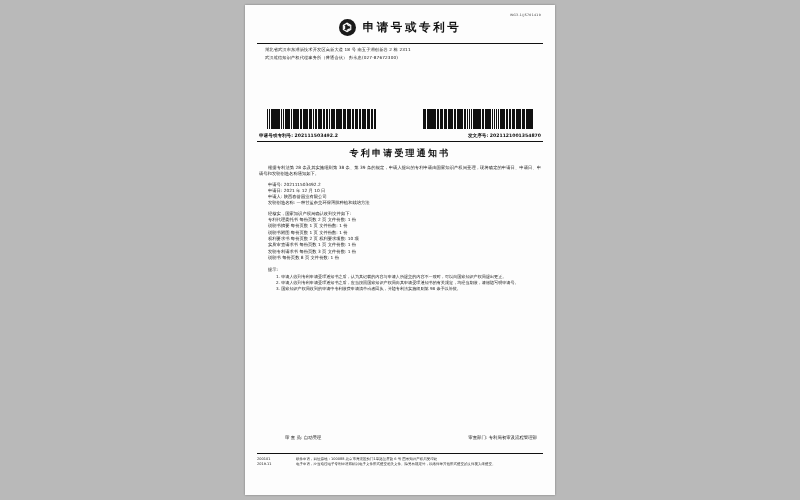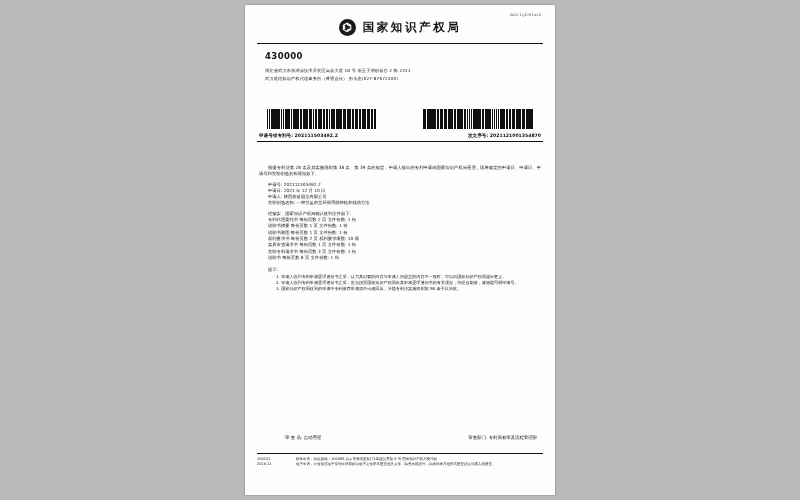--- a/index.html
+++ b/index.html
@@ -236,27 +236,26 @@
 </style>
 </head>
 <body>
 
 <div class="page">
 
   <div class="doc-code">WG3.1/JS701410</div>
 
   <div class="header-row">
     <div class="emblem">⌬</div>
-    <div class="org-title">国家知识产权局</div>
+    <div class="org-title">申请号或专利号</div>
   </div>
 
   <div class="rule top"></div>
 
   <div class="addr-box">
-    <div class="zip">430000</div>
     <div class="addr-line">湖北省武汉市东湖新技术开发区高新大道 18 号 南五子湖创新谷 2 栋 2311</div>
     <div class="addr-line">武汉维德知识产权代理事务所（普通合伙） 彭永忠(027-87672300)</div>
   </div>
 
 
   <div class="barcode-wrap left">
     <div class="barcode" id="bc1"><span class="bar" style="width:1.1400000000000001px"></span><span class="bar" style="width:0.38px;background:transparent"></span><span class="bar" style="width:0.38px"></span><span class="bar" style="width:0.38px;background:transparent"></span><span class="bar" style="width:0.76px"></span><span class="bar" style="width:0.76px;background:transparent"></span><span class="bar" style="width:0.38px"></span><span class="bar" style="width:0.76px;background:transparent"></span><span class="bar" style="width:1.1400000000000001px"></span><span class="bar" style="width:0.38px;background:transparent"></span><span class="bar" style="width:1.1400000000000001px"></span><span class="bar" style="width:0.38px;background:transparent"></span><span class="bar" style="width:1.1400000000000001px"></span><span class="bar" style="width:0.38px;background:transparent"></span><span class="bar" style="width:1.1400000000000001px"></span><span class="bar" style="width:0.76px;background:transparent"></span><span class="bar" style="width:0.38px"></span><span class="bar" style="width:0.76px;background:transparent"></span><span class="bar" style="width:0.76px"></span><span class="bar" style="width:0.76px;background:transparent"></span><span class="bar" style="width:1.1400000000000001px"></span><span class="bar" style="width:0.76px;background:transparent"></span><span class="bar" style="width:1.1400000000000001px"></span><span class="bar" style="width:0.76px;background:transparent"></span><span class="bar" style="width:0.76px"></span><span class="bar" style="width:0.38px;background:transparent"></span><span class="bar" style="width:0.76px"></span><span class="bar" style="width:0.38px;background:transparent"></span><span class="bar" style="width:0.38px"></span><span class="bar" style="width:0.76px;background:transparent"></span><span class="bar" style="width:0.38px"></span><span class="bar" style="width:0.76px;background:transparent"></span><span class="bar" style="width:0.76px"></span><span class="bar" style="width:0.76px;background:transparent"></span><span class="bar" style="width:1.1400000000000001px"></span><span class="bar" style="width:0.76px;background:transparent"></span><span class="bar" style="width:0.38px"></span><span class="bar" style="width:0.38px;background:transparent"></span><span class="bar" style="width:0.76px"></span><span class="bar" style="width:0.38px;background:transparent"></span><span class="bar" style="width:1.1400000000000001px"></span><span class="bar" style="width:0.38px;background:transparent"></span><span class="bar" style="width:0.76px"></span><span class="bar" style="width:0.76px;background:transparent"></span><span class="bar" style="width:0.38px"></span><span class="bar" style="width:0.38px;background:transparent"></span><span class="bar" style="width:1.1400000000000001px"></span><span class="bar" style="width:0.76px;background:transparent"></span><span class="bar" style="width:0.38px"></span><span class="bar" style="width:0.76px;background:transparent"></span><span class="bar" style="width:1.1400000000000001px"></span><span class="bar" style="width:0.76px;background:transparent"></span><span class="bar" style="width:0.38px"></span><span class="bar" style="width:0.38px;background:transparent"></span><span class="bar" style="width:0.38px"></span><span class="bar" style="width:0.76px;background:transparent"></span><span class="bar" style="width:0.38px"></span><span class="bar" style="width:0.76px;background:transparent"></span><span class="bar" style="width:0.38px"></span><span class="bar" style="width:0.76px;background:transparent"></span><span class="bar" style="width:0.76px"></span><span class="bar" style="width:0.76px;background:transparent"></span><span class="bar" style="width:1.1400000000000001px"></span><span class="bar" style="width:0.38px;background:transparent"></span><span class="bar" style="width:0.38px"></span><span class="bar" style="width:0.76px;background:transparent"></span><span class="bar" style="width:1.1400000000000001px"></span><span class="bar" style="width:0.76px;background:transparent"></span><span class="bar" style="width:0.76px"></span><span class="bar" style="width:0.76px;background:transparent"></span><span class="bar" style="width:1.1400000000000001px"></span><span class="bar" style="width:0.38px;background:transparent"></span><span class="bar" style="width:1.1400000000000001px"></span><span class="bar" style="width:0.38px;background:transparent"></span><span class="bar" style="width:0.76px"></span><span class="bar" style="width:0.38px;background:transparent"></span><span class="bar" style="width:0.76px"></span><span class="bar" style="width:0.38px;background:transparent"></span><span class="bar" style="width:0.38px"></span><span class="bar" style="width:0.76px;background:transparent"></span><span class="bar" style="width:1.1400000000000001px"></span><span class="bar" style="width:0.38px;background:transparent"></span><span class="bar" style="width:0.38px"></span><span class="bar" style="width:0.76px;background:transparent"></span><span class="bar" style="width:0.38px"></span><span class="bar" style="width:0.38px;background:transparent"></span><span class="bar" style="width:0.76px"></span><span class="bar" style="width:0.38px;background:transparent"></span><span class="bar" style="width:0.38px"></span><span class="bar" style="width:0.76px;background:transparent"></span><span class="bar" style="width:1.1400000000000001px"></span><span class="bar" style="width:0.76px;background:transparent"></span><span class="bar" style="width:0.38px"></span><span class="bar" style="width:0.38px;background:transparent"></span><span class="bar" style="width:0.76px"></span><span class="bar" style="width:0.76px;background:transparent"></span><span class="bar" style="width:1.1400000000000001px"></span><span class="bar" style="width:0.38px;background:transparent"></span><span class="bar" style="width:0.38px"></span><span class="bar" style="width:0.38px;background:transparent"></span><span class="bar" style="width:0.38px"></span><span class="bar" style="width:0.76px;background:transparent"></span><span class="bar" style="width:0.76px"></span><span class="bar" style="width:0.76px;background:transparent"></span><span class="bar" style="width:0.76px"></span><span class="bar" style="width:0.38px;background:transparent"></span><span class="bar" style="width:0.76px"></span><span class="bar" style="width:0.76px;background:transparent"></span><span class="bar" style="width:0.38px"></span><span class="bar" style="width:0.76px;background:transparent"></span><span class="bar" style="width:0.38px"></span><span class="bar" style="width:0.38px;background:transparent"></span><span class="bar" style="width:0.38px"></span><span class="bar" style="width:0.76px;background:transparent"></span><span class="bar" style="width:0.76px"></span><span class="bar" style="width:0.76px;background:transparent"></span><span class="bar" style="width:0.76px"></span><span class="bar" style="width:0.76px;background:transparent"></span><span class="bar" style="width:0.76px"></span><span class="bar" style="width:0.38px;background:transparent"></span><span class="bar" style="width:0.76px"></span><span class="bar" style="width:0.76px;background:transparent"></span><span class="bar" style="width:0.76px"></span><span class="bar" style="width:0.76px;background:transparent"></span><span class="bar" style="width:1.1400000000000001px"></span><span class="bar" style="width:0.76px;background:transparent"></span><span class="bar" style="width:1.1400000000000001px"></span><span class="bar" style="width:0.38px;background:transparent"></span><span class="bar" style="width:0.76px"></span><span class="bar" style="width:0.38px;background:transparent"></span><span class="bar" style="width:1.1400000000000001px"></span><span class="bar" style="width:0.76px;background:transparent"></span><span class="bar" style="width:0.38px"></span><span class="bar" style="width:0.38px;background:transparent"></span><span class="bar" style="width:1.1400000000000001px"></span><span class="bar" style="width:0.38px;background:transparent"></span><span class="bar" style="width:0.76px"></span><span class="bar" style="width:0.76px;background:transparent"></span><span class="bar" style="width:1.1400000000000001px"></span><span class="bar" style="width:0.38px;background:transparent"></span><span class="bar" style="width:1.1400000000000001px"></span><span class="bar" style="width:0.76px;background:transparent"></span><span class="bar" style="width:0.38px"></span><span class="bar" style="width:0.38px;background:transparent"></span><span class="bar" style="width:1.1400000000000001px"></span><span class="bar" style="width:0.38px;background:transparent"></span><span class="bar" style="width:0.38px"></span><span class="bar" style="width:0.76px;background:transparent"></span><span class="bar" style="width:1.1400000000000001px"></span><span class="bar" style="width:0.38px;background:transparent"></span><span class="bar" style="width:0.38px"></span><span class="bar" style="width:0.38px;background:transparent"></span><span class="bar" style="width:0.76px"></span><span class="bar" style="width:0.76px;background:transparent"></span><span class="bar" style="width:1.1400000000000001px"></span><span class="bar" style="width:0.76px;background:transparent"></span><span class="bar" style="width:0.76px"></span><span class="bar" style="width:0.38px;background:transparent"></span><span class="bar" style="width:1.1400000000000001px"></span><span class="bar" style="width:0.76px;background:transparent"></span><span class="bar" style="width:0.76px"></span><span class="bar" style="width:0.38px;background:transparent"></span><span class="bar" style="width:0.38px"></span><span class="bar" style="width:0.76px;background:transparent"></span></div>
   </div>
   <div class="barcode-wrap right">
     <div class="barcode" id="bc2"><span class="bar" style="width:0.38px"></span><span class="bar" style="width:0.76px;background:transparent"></span><span class="bar" style="width:0.76px"></span><span class="bar" style="width:0.38px;background:transparent"></span><span class="bar" style="width:0.76px"></span><span class="bar" style="width:0.76px;background:transparent"></span><span class="bar" style="width:0.76px"></span><span class="bar" style="width:0.76px;background:transparent"></span><span class="bar" style="width:0.76px"></span><span class="bar" style="width:0.38px;background:transparent"></span><span class="bar" style="width:1.1400000000000001px"></span><span class="bar" style="width:0.76px;background:transparent"></span><span class="bar" style="width:0.38px"></span><span class="bar" style="width:0.76px;background:transparent"></span><span class="bar" style="width:1.1400000000000001px"></span><span class="bar" style="width:0.76px;background:transparent"></span><span class="bar" style="width:0.76px"></span><span class="bar" style="width:0.38px;background:transparent"></span><span class="bar" style="width:0.38px"></span><span class="bar" style="width:0.76px;background:transparent"></span><span class="bar" style="width:0.76px"></span><span class="bar" style="width:0.38px;background:transparent"></span><span class="bar" style="width:1.1400000000000001px"></span><span class="bar" style="width:0.76px;background:transparent"></span><span class="bar" style="width:0.38px"></span><span class="bar" style="width:0.76px;background:transparent"></span><span class="bar" style="width:0.76px"></span><span class="bar" style="width:0.76px;background:transparent"></span><span class="bar" style="width:1.1400000000000001px"></span><span class="bar" style="width:0.76px;background:transparent"></span><span class="bar" style="width:0.38px"></span><span class="bar" style="width:0.38px;background:transparent"></span><span class="bar" style="width:1.1400000000000001px"></span><span class="bar" style="width:0.38px;background:transparent"></span><span class="bar" style="width:1.1400000000000001px"></span><span class="bar" style="width:0.76px;background:transparent"></span><span class="bar" style="width:0.38px"></span><span class="bar" style="width:0.38px;background:transparent"></span><span class="bar" style="width:0.38px"></span><span class="bar" style="width:0.38px;background:transparent"></span><span class="bar" style="width:0.76px"></span><span class="bar" style="width:0.38px;background:transparent"></span><span class="bar" style="width:0.76px"></span><span class="bar" style="width:0.76px;background:transparent"></span><span class="bar" style="width:1.1400000000000001px"></span><span class="bar" style="width:0.76px;background:transparent"></span><span class="bar" style="width:0.38px"></span><span class="bar" style="width:0.76px;background:transparent"></span><span class="bar" style="width:0.76px"></span><span class="bar" style="width:0.76px;background:transparent"></span><span class="bar" style="width:0.76px"></span><span class="bar" style="width:0.38px;background:transparent"></span><span class="bar" style="width:0.76px"></span><span class="bar" style="width:0.38px;background:transparent"></span><span class="bar" style="width:0.38px"></span><span class="bar" style="width:0.38px;background:transparent"></span><span class="bar" style="width:0.38px"></span><span class="bar" style="width:0.38px;background:transparent"></span><span class="bar" style="width:0.38px"></span><span class="bar" style="width:0.38px;background:transparent"></span><span class="bar" style="width:0.76px"></span><span class="bar" style="width:0.38px;background:transparent"></span><span class="bar" style="width:0.76px"></span><span class="bar" style="width:0.38px;background:transparent"></span><span class="bar" style="width:0.38px"></span><span class="bar" style="width:0.38px;background:transparent"></span><span class="bar" style="width:0.76px"></span><span class="bar" style="width:0.38px;background:transparent"></span><span class="bar" style="width:0.38px"></span><span class="bar" style="width:0.76px;background:transparent"></span><span class="bar" style="width:0.38px"></span><span class="bar" style="width:0.38px;background:transparent"></span><span class="bar" style="width:1.1400000000000001px"></span><span class="bar" style="width:0.38px;background:transparent"></span><span class="bar" style="width:1.1400000000000001px"></span><span class="bar" style="width:0.76px;background:transparent"></span><span class="bar" style="width:1.1400000000000001px"></span><span class="bar" style="width:0.76px;background:transparent"></span><span class="bar" style="width:0.38px"></span><span class="bar" style="width:0.38px;background:transparent"></span><span class="bar" style="width:0.38px"></span><span class="bar" style="width:0.76px;background:transparent"></span><span class="bar" style="width:1.1400000000000001px"></span><span class="bar" style="width:0.76px;background:transparent"></span><span class="bar" style="width:0.38px"></span><span class="bar" style="width:0.38px;background:transparent"></span><span class="bar" style="width:0.38px"></span><span class="bar" style="width:0.38px;background:transparent"></span><span class="bar" style="width:0.76px"></span><span class="bar" style="width:0.38px;background:transparent"></span><span class="bar" style="width:1.1400000000000001px"></span><span class="bar" style="width:0.38px;background:transparent"></span><span class="bar" style="width:0.76px"></span><span class="bar" style="width:0.38px;background:transparent"></span><span class="bar" style="width:0.76px"></span><span class="bar" style="width:0.76px;background:transparent"></span><span class="bar" style="width:1.1400000000000001px"></span><span class="bar" style="width:0.38px;background:transparent"></span><span class="bar" style="width:1.1400000000000001px"></span><span class="bar" style="width:0.38px;background:transparent"></span><span class="bar" style="width:0.76px"></span><span class="bar" style="width:0.38px;background:transparent"></span><span class="bar" style="width:0.38px"></span><span class="bar" style="width:0.38px;background:transparent"></span><span class="bar" style="width:0.38px"></span><span class="bar" style="width:0.76px;background:transparent"></span><span class="bar" style="width:0.38px"></span><span class="bar" style="width:0.76px;background:transparent"></span><span class="bar" style="width:0.76px"></span><span class="bar" style="width:0.76px;background:transparent"></span><span class="bar" style="width:0.38px"></span><span class="bar" style="width:0.38px;background:transparent"></span><span class="bar" style="width:0.76px"></span><span class="bar" style="width:0.76px;background:transparent"></span><span class="bar" style="width:1.1400000000000001px"></span><span class="bar" style="width:0.76px;background:transparent"></span><span class="bar" style="width:1.1400000000000001px"></span><span class="bar" style="width:0.76px;background:transparent"></span><span class="bar" style="width:1.1400000000000001px"></span><span class="bar" style="width:0.76px;background:transparent"></span><span class="bar" style="width:0.76px"></span><span class="bar" style="width:0.38px;background:transparent"></span><span class="bar" style="width:0.76px"></span><span class="bar" style="width:0.38px;background:transparent"></span><span class="bar" style="width:0.38px"></span><span class="bar" style="width:0.76px;background:transparent"></span><span class="bar" style="width:1.1400000000000001px"></span><span class="bar" style="width:0.38px;background:transparent"></span><span class="bar" style="width:0.38px"></span><span class="bar" style="width:0.76px;background:transparent"></span><span class="bar" style="width:1.1400000000000001px"></span><span class="bar" style="width:0.76px;background:transparent"></span><span class="bar" style="width:0.76px"></span><span class="bar" style="width:0.38px;background:transparent"></span><span class="bar" style="width:1.1400000000000001px"></span><span class="bar" style="width:0.38px;background:transparent"></span><span class="bar" style="width:1.1400000000000001px"></span><span class="bar" style="width:0.38px;background:transparent"></span><span class="bar" style="width:0.38px"></span><span class="bar" style="width:0.76px;background:transparent"></span><span class="bar" style="width:0.76px"></span><span class="bar" style="width:0.38px;background:transparent"></span><span class="bar" style="width:1.1400000000000001px"></span><span class="bar" style="width:0.76px;background:transparent"></span><span class="bar" style="width:0.76px"></span><span class="bar" style="width:0.38px;background:transparent"></span><span class="bar" style="width:0.76px"></span><span class="bar" style="width:0.38px;background:transparent"></span><span class="bar" style="width:0.38px"></span><span class="bar" style="width:0.76px;background:transparent"></span><span class="bar" style="width:0.76px"></span><span class="bar" style="width:0.38px;background:transparent"></span><span class="bar" style="width:0.76px"></span><span class="bar" style="width:0.76px;background:transparent"></span><span class="bar" style="width:0.76px"></span><span class="bar" style="width:0.76px;background:transparent"></span><span class="bar" style="width:0.38px"></span><span class="bar" style="width:0.38px;background:transparent"></span><span class="bar" style="width:1.1400000000000001px"></span><span class="bar" style="width:0.76px;background:transparent"></span><span class="bar" style="width:1.1400000000000001px"></span><span class="bar" style="width:0.38px;background:transparent"></span><span class="bar" style="width:0.76px"></span><span class="bar" style="width:0.38px;background:transparent"></span><span class="bar" style="width:1.1400000000000001px"></span><span class="bar" style="width:0.76px;background:transparent"></span><span class="bar" style="width:0.38px"></span><span class="bar" style="width:0.76px;background:transparent"></span><span class="bar" style="width:1.1400000000000001px"></span><span class="bar" style="width:0.38px;background:transparent"></span></div>
@@ -268,20 +267,21 @@
       <span>202111503492.2</span>
     </div>
     <div>
       <span>发文序号:</span>
       <span>2021121001354870</span>
     </div>
   </div>
 
   <div class="rule mid"></div>
 
+  <div class="doc-title">专利申请受理通知书</div>
 
   <div class="body">
     <div class="para">根据专利法第 28 条及其实施细则第 38 条、第 39 条的规定，申请人提出的专利申请由国家知识产权局受理，现将确定的申请日、申请日、申请号和发明创造名称通知如下。</div>
 
     <div class="kv">申请号: 202111503492.2</div>
     <div class="kv">申请日: 2021 年 12 月 10 日</div>
     <div class="kv">申请人: 陕西春蕾园业有限公司</div>
     <div class="kv">发明创造名称: 一种甘蓝杂交环保薄膜种植和栽培方法</div>
 
     <div class="sec-label">经核实，国家知识产权局确认收到文件如下:</div>

